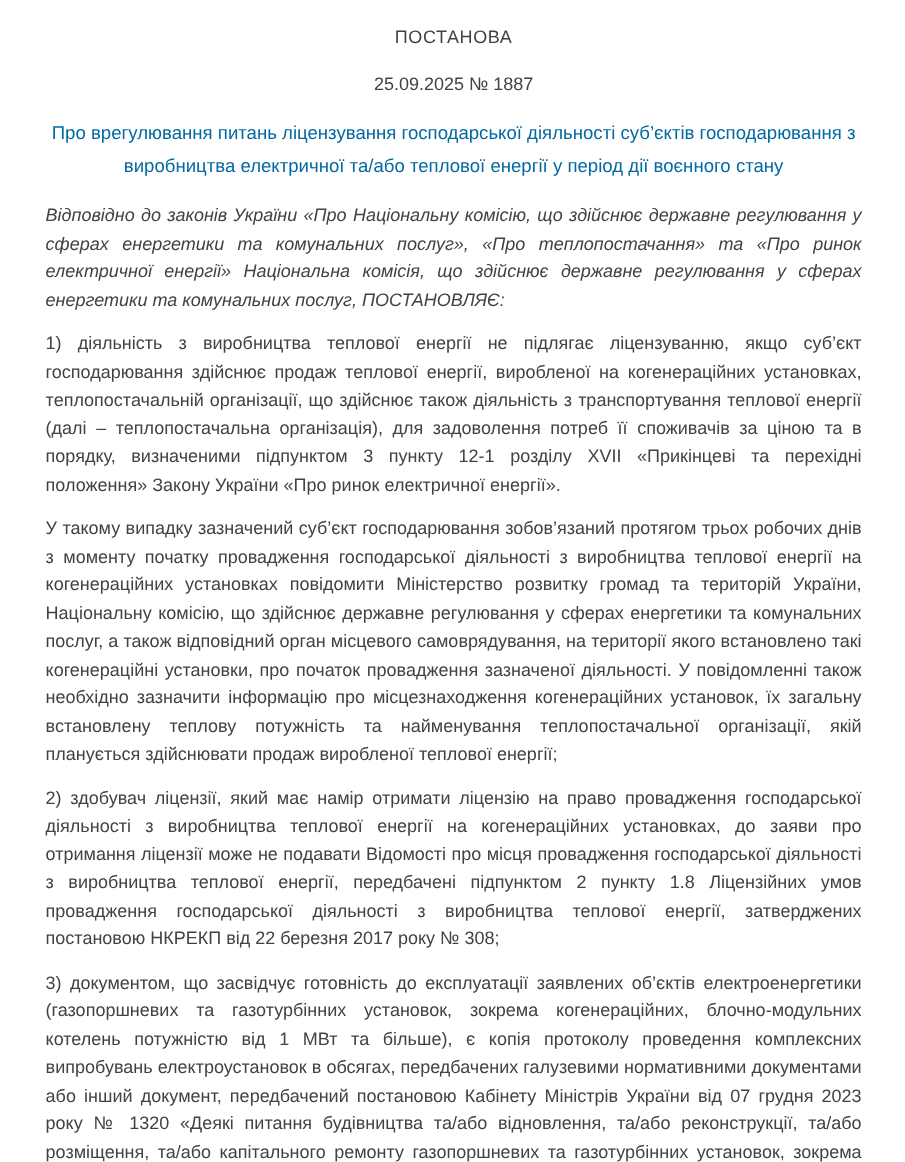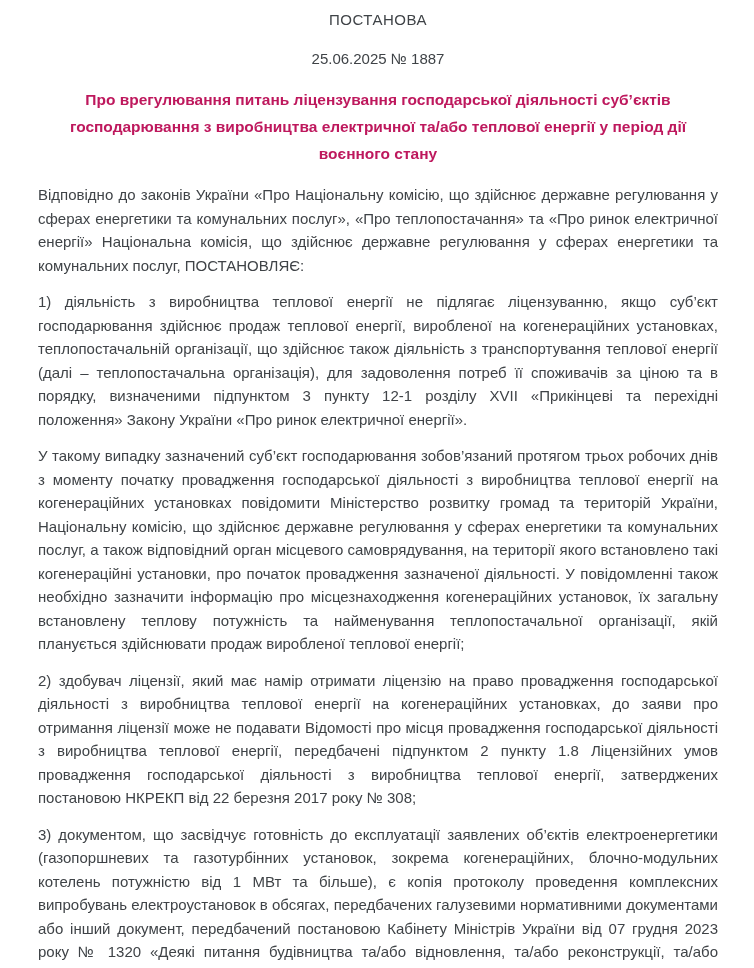--- a/index.html
+++ b/index.html
@@ -17,56 +17,57 @@
     width: 754px;
     min-height: 968px;
     padding: 8px 36px 10px 38px;
     background: #ffffff;
     color: #3f4347;
     font-family: "Liberation Sans", "DejaVu Sans", sans-serif;
     font-size: 15px;
     line-height: 23.5px;
   }
   .doc-title {
-    margin: 0;
+    margin: 12px;
     text-align: center;
     font-size: 15px;
     font-weight: 400;
     letter-spacing: 0.5px;
   }
   .doc-date {
     margin: 15px 0 0;
     text-align: center;
     font-weight: 400;
   }
   .doc-subject {
     margin: 16px 0 0;
     text-align: center;
     font-size: 15.5px;
-    font-weight: 700;
+    font-weight: 400;
     line-height: 27px;
-    color: #be185d;
+    color: #0369a1;
   }
   .body-par {
     margin: 13px 0 0;
     text-align: justify;
     text-justify: inter-word;
   }
   .body-par.first {
     margin-top: 16px;
+    font-style: italic;
   }
 </style>
 </head>
 <body>
 
 <div class="document">
 
   <h1 class="doc-title">ПОСТАНОВА</h1>
 
-  <div class="doc-date">25.06.2025 № 1887</div>
+  <div class="doc-date">25.09.2025 № 1887</div>
 
   <h2 class="doc-subject">Про врегулювання питань ліцензування господарської діяльності суб’єктів господарювання з виробництва електричної та/або теплової енергії у період дії воєнного стану</h2>
 
   <p class="body-par first">Відповідно до законів України «Про Національну комісію, що здійснює державне регулювання у сферах енергетики та комунальних послуг», «Про теплопостачання» та «Про ринок електричної енергії» Національна комісія, що здійснює державне регулювання у сферах енергетики та комунальних послуг, ПОСТАНОВЛЯЄ:</p>
 
 
   <p class="body-par">1) діяльність з виробництва теплової енергії не підлягає ліцензуванню, якщо суб’єкт господарювання здійснює продаж теплової енергії, виробленої на когенераційних установках, теплопостачальній організації, що здійснює також діяльність з транспортування теплової енергії (далі – теплопостачальна організація), для задоволення потреб її споживачів за ціною та в порядку, визначеними підпунктом 3 пункту 12-1 розділу XVII «Прикінцеві та перехідні положення» Закону України «Про ринок електричної енергії».</p>
 
   <p class="body-par">У такому випадку зазначений суб’єкт господарювання зобов’язаний протягом трьох робочих днів з моменту початку провадження господарської діяльності з виробництва теплової енергії на когенераційних установках повідомити Міністерство розвитку громад та територій України, Національну комісію, що здійснює державне регулювання у сферах енергетики та комунальних послуг, а також відповідний орган місцевого самоврядування, на території якого встановлено такі когенераційні установки, про початок провадження зазначеної діяльності. У повідомленні також необхідно зазначити інформацію про місцезнаходження когенераційних установок, їх загальну встановлену теплову потужність та найменування теплопостачальної організації, якій планується здійснювати продаж виробленої теплової енергії;</p>
 

